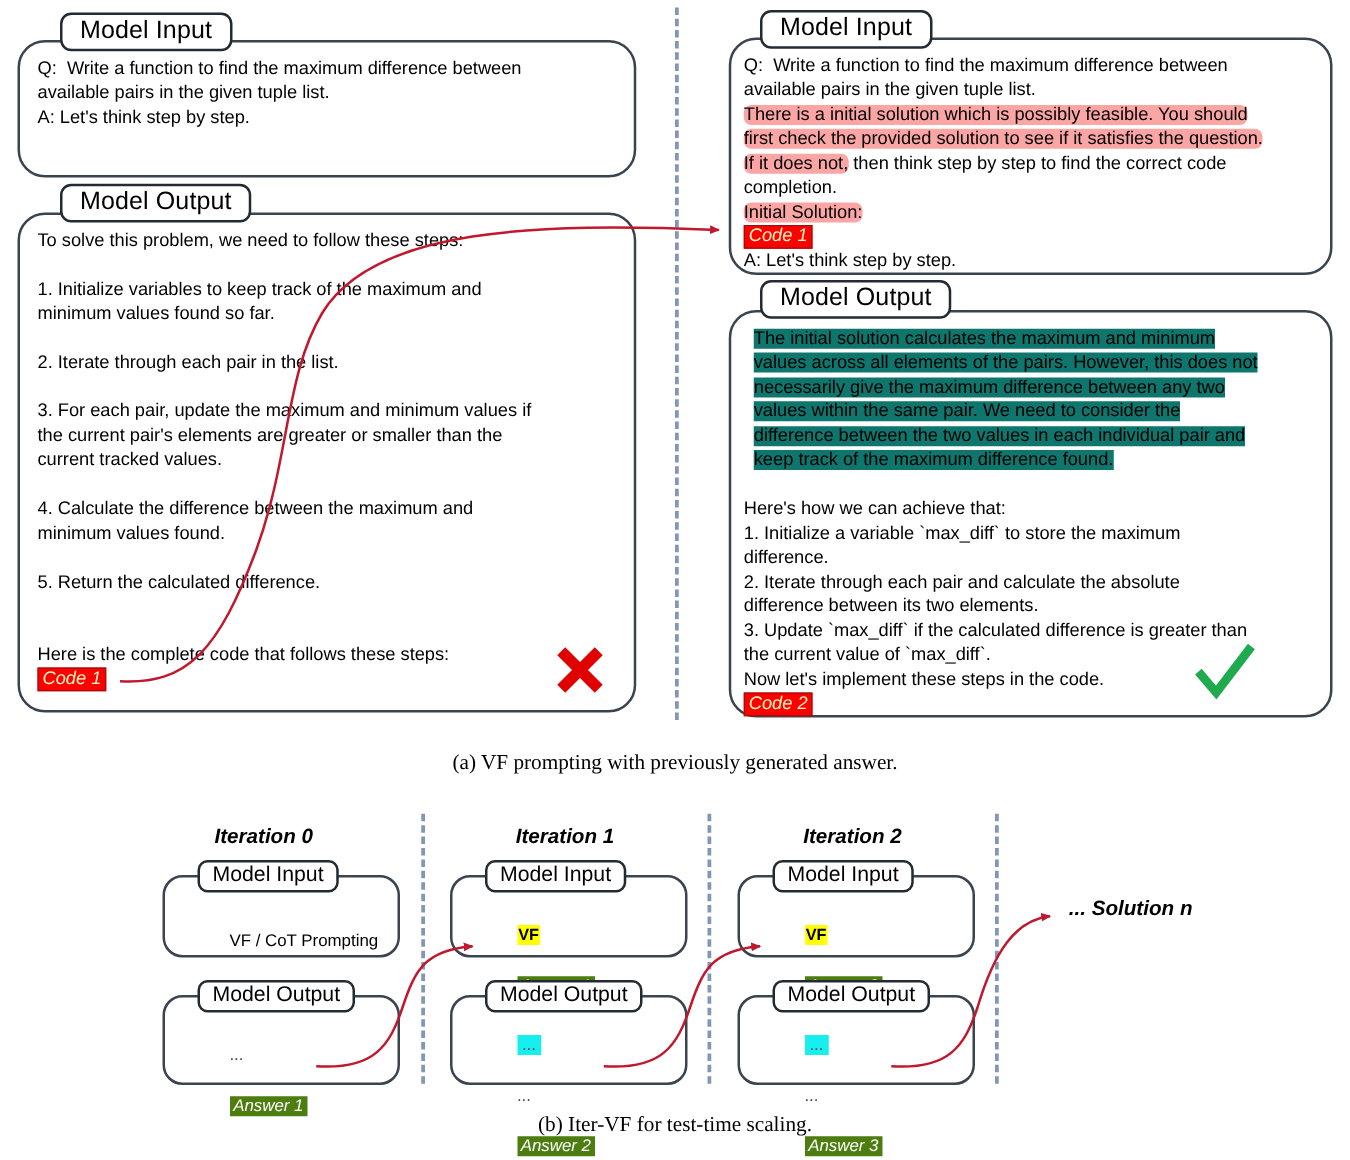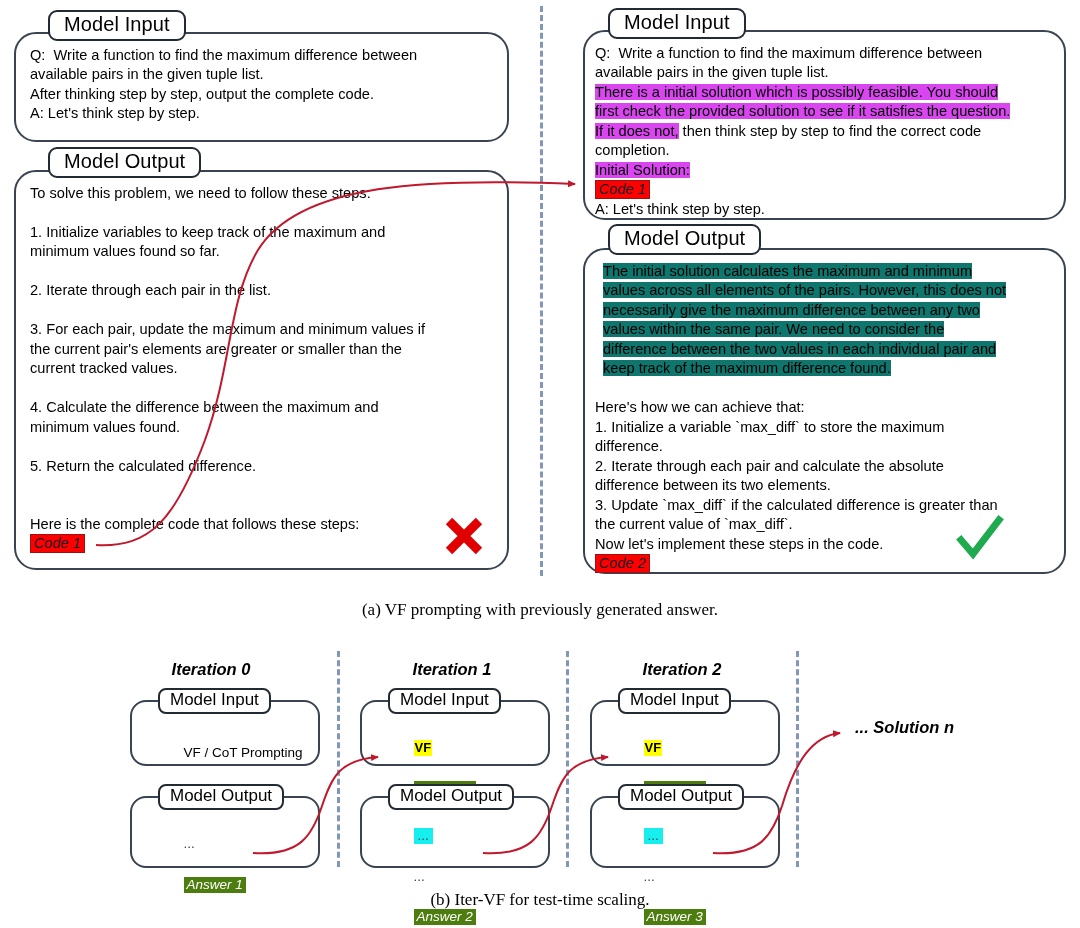--- a/index.html
+++ b/index.html
@@ -41,27 +41,27 @@
   .panel-body {
     position: absolute;
     box-sizing: border-box;
     font-size: 14.6px;
     line-height: 1.335;
     white-space: pre-wrap;
     z-index: 3;
   }
 
   
-  .hl-yellow { background: #d946ef; }
+  .hl-yellow { background: #fca5a5; border-radius: 6px; }
   .hl-cyan   { background: #0f766e; margin-left: 8px; }
   .code-chip {
     display: inline-block;
     background: #ff0000;
     border: 1px solid #9c1111;
-    color: #0f172a;
+    color: #fef9c3;
     font-style: italic;
     padding: 0 3px;
     line-height: 1.15;
   }
 
   
   .divider {
     position: absolute;
     border-left: 3px dashed #8296b5;
     z-index: 1;
@@ -152,21 +152,21 @@
     white-space: nowrap;
   }
 </style>
 </head>
 <body>
 
 <div class="divider" style="left:540px; top:6px; height:570px;"></div>
 
 <div class="panel" style="left:14px; top:32px; width:495px; height:110px;"></div>
 <div class="panel-legend" style="left:48px; top:10px;"><span>Model Input</span></div>
-<div class="panel-body" style="left:30px; top:46px; width:470px;" id="la-in"><div>Q:  Write a function to find the maximum difference between</div><div>available pairs in the given tuple list.</div><div>After thinking step by step, output the complete code.</div><div>A: Let's think step by step.</div></div>
+<div class="panel-body" style="left:30px; top:46px; width:470px;" id="la-in"><div>Q:  Write a function to find the maximum difference between</div><div>available pairs in the given tuple list.</div><div>A: Let's think step by step.</div></div>
 
 <div class="panel" style="left:14px; top:170px; width:495px; height:400px;"></div>
 <div class="panel-legend" style="left:48px; top:147px;"><span>Model Output</span></div>
 <div class="panel-body" style="left:30px; top:184px; width:470px;" id="la-out"><div>To solve this problem, we need to follow these steps:</div><div>&nbsp;</div><div>1. Initialize variables to keep track of the maximum and</div><div>minimum values found so far.</div><div>&nbsp;</div><div>2. Iterate through each pair in the list.</div><div>&nbsp;</div><div>3. For each pair, update the maximum and minimum values if</div><div>the current pair's elements are greater or smaller than the</div><div>current tracked values.</div><div>&nbsp;</div><div>4. Calculate the difference between the maximum and</div><div>minimum values found.</div><div>&nbsp;</div><div>5. Return the calculated difference.</div><div>&nbsp;</div><div>&nbsp;</div><div>Here is the complete code that follows these steps:</div><div><span class="code-chip">Code 1</span></div></div>
 
 <div class="mark" style="left:440px; top:512px; width:48px; height:48px;">
   <svg width="48" height="48" viewBox="0 0 48 48">
     <path d="M9 9 L39 39 M39 9 L9 39" stroke="#e00000" stroke-width="9" stroke-linecap="butt"></path>
   </svg>
 </div>

